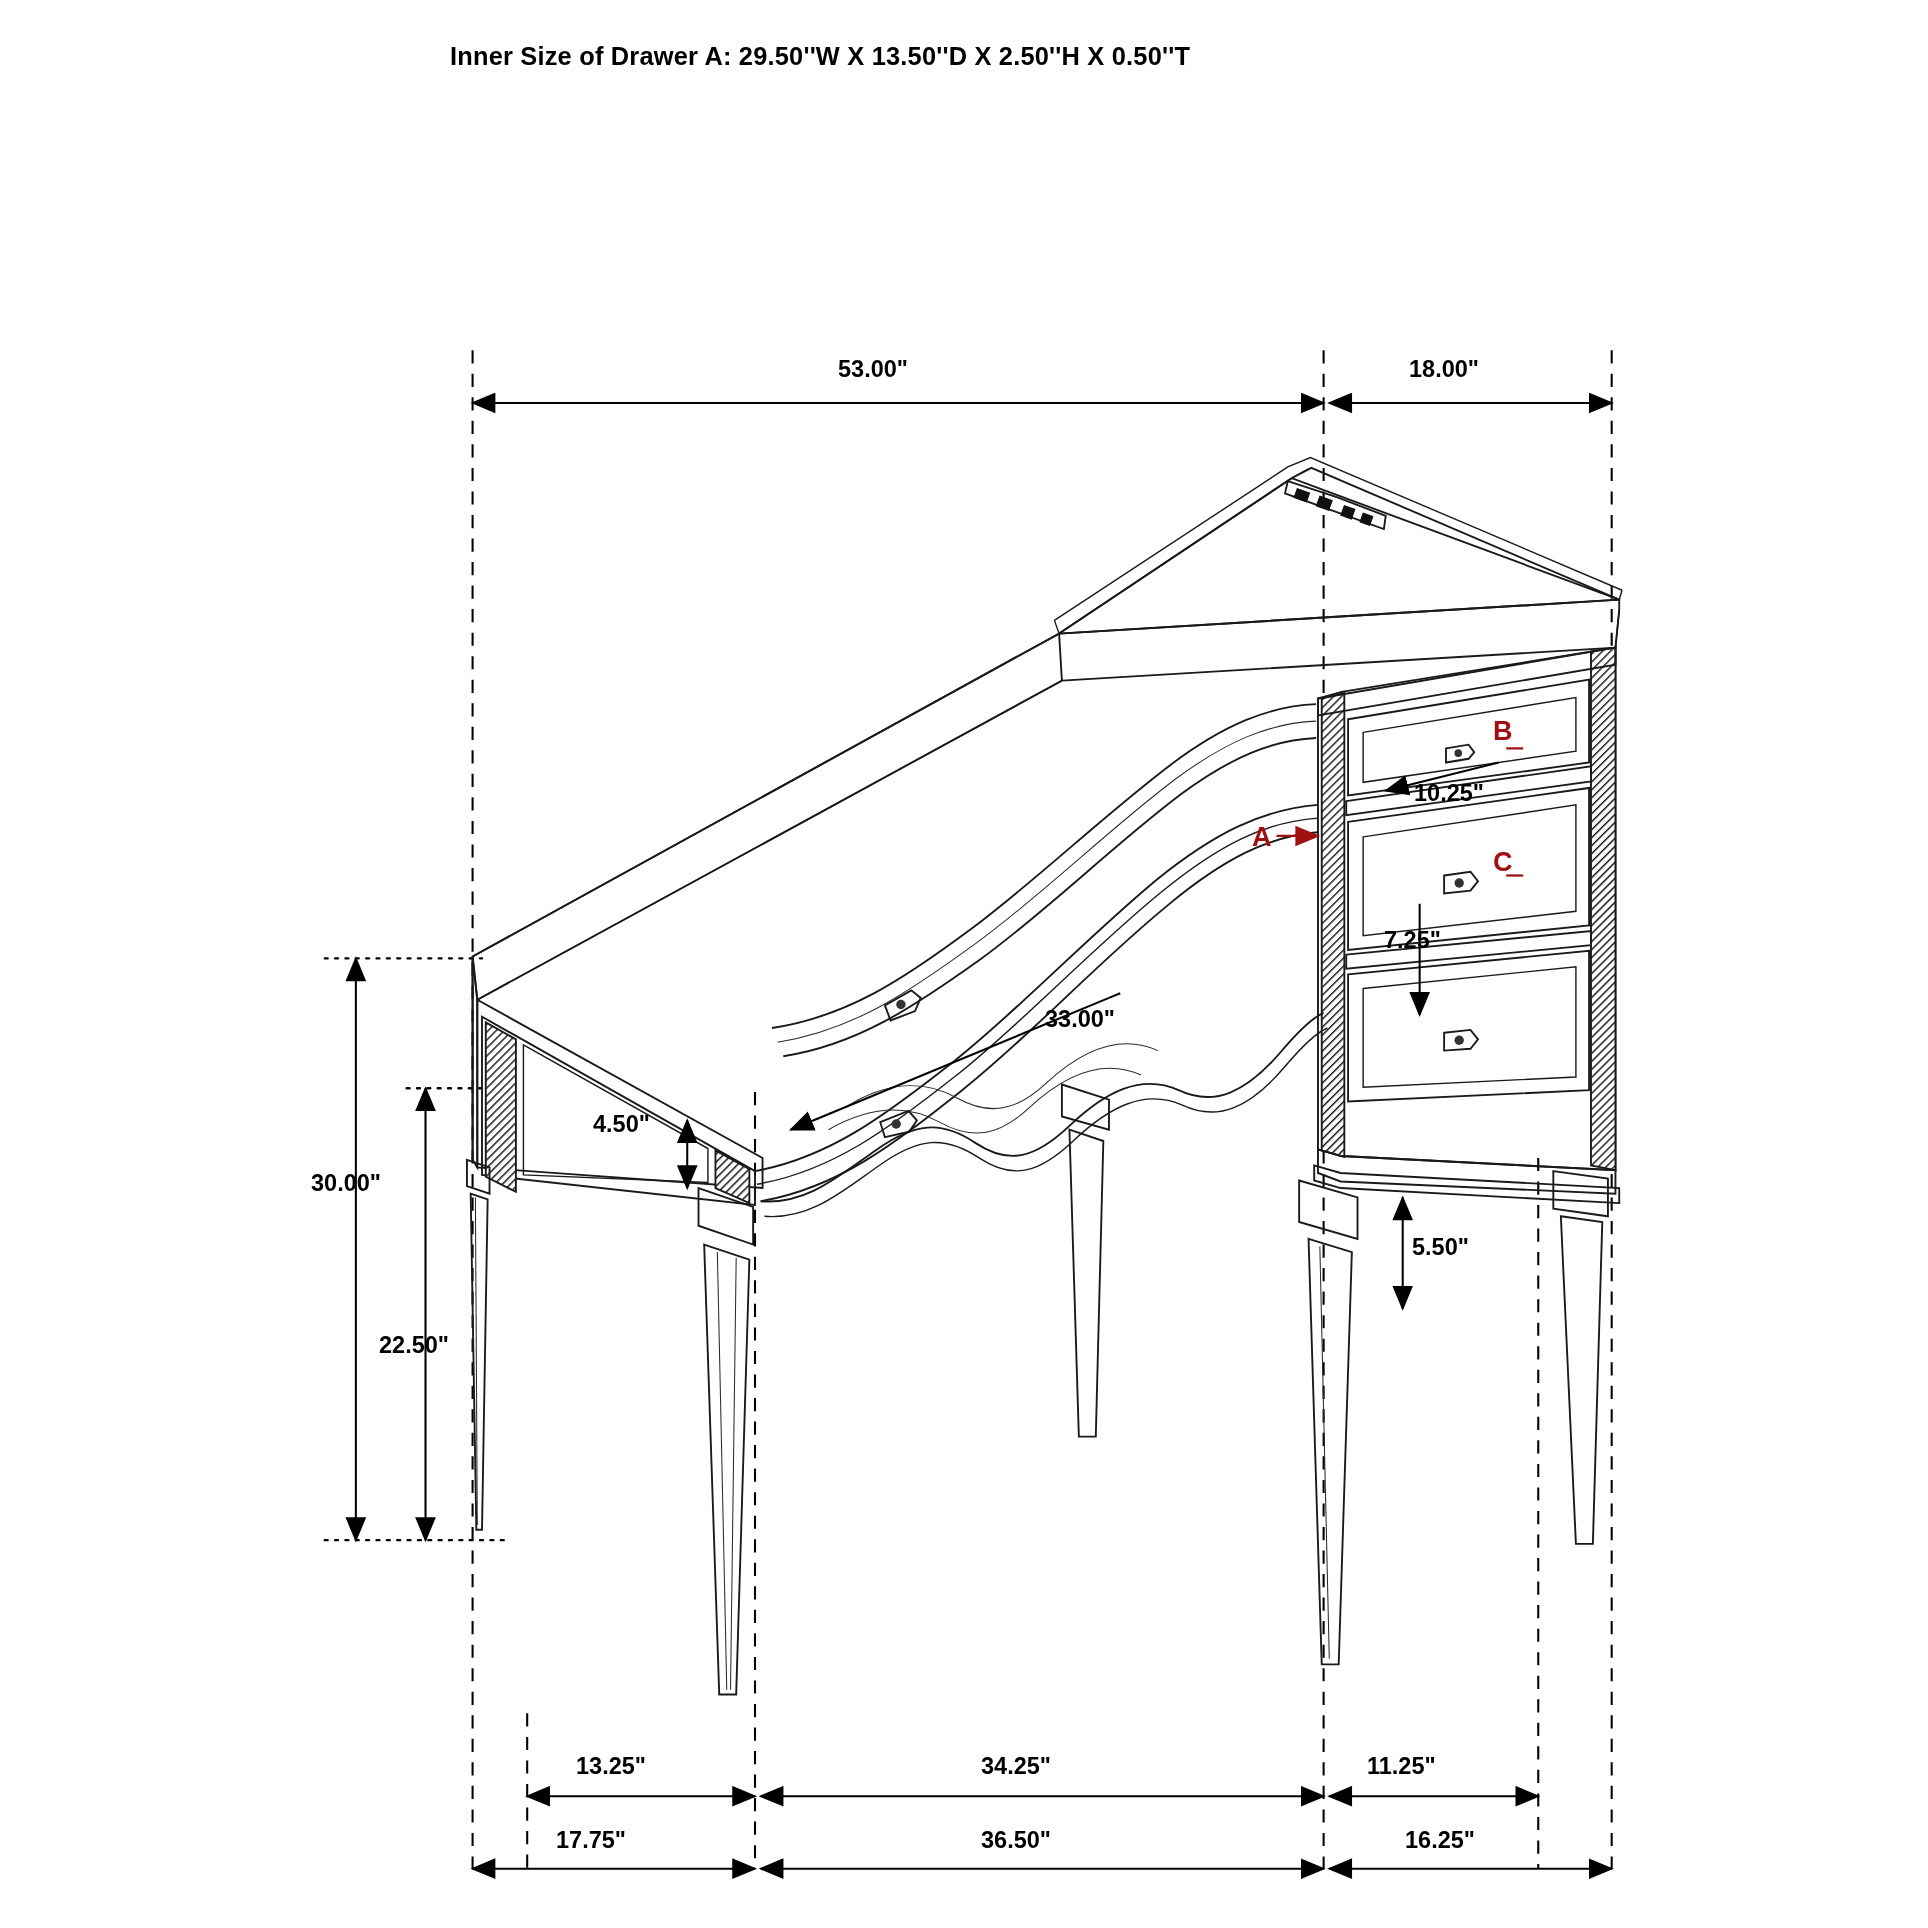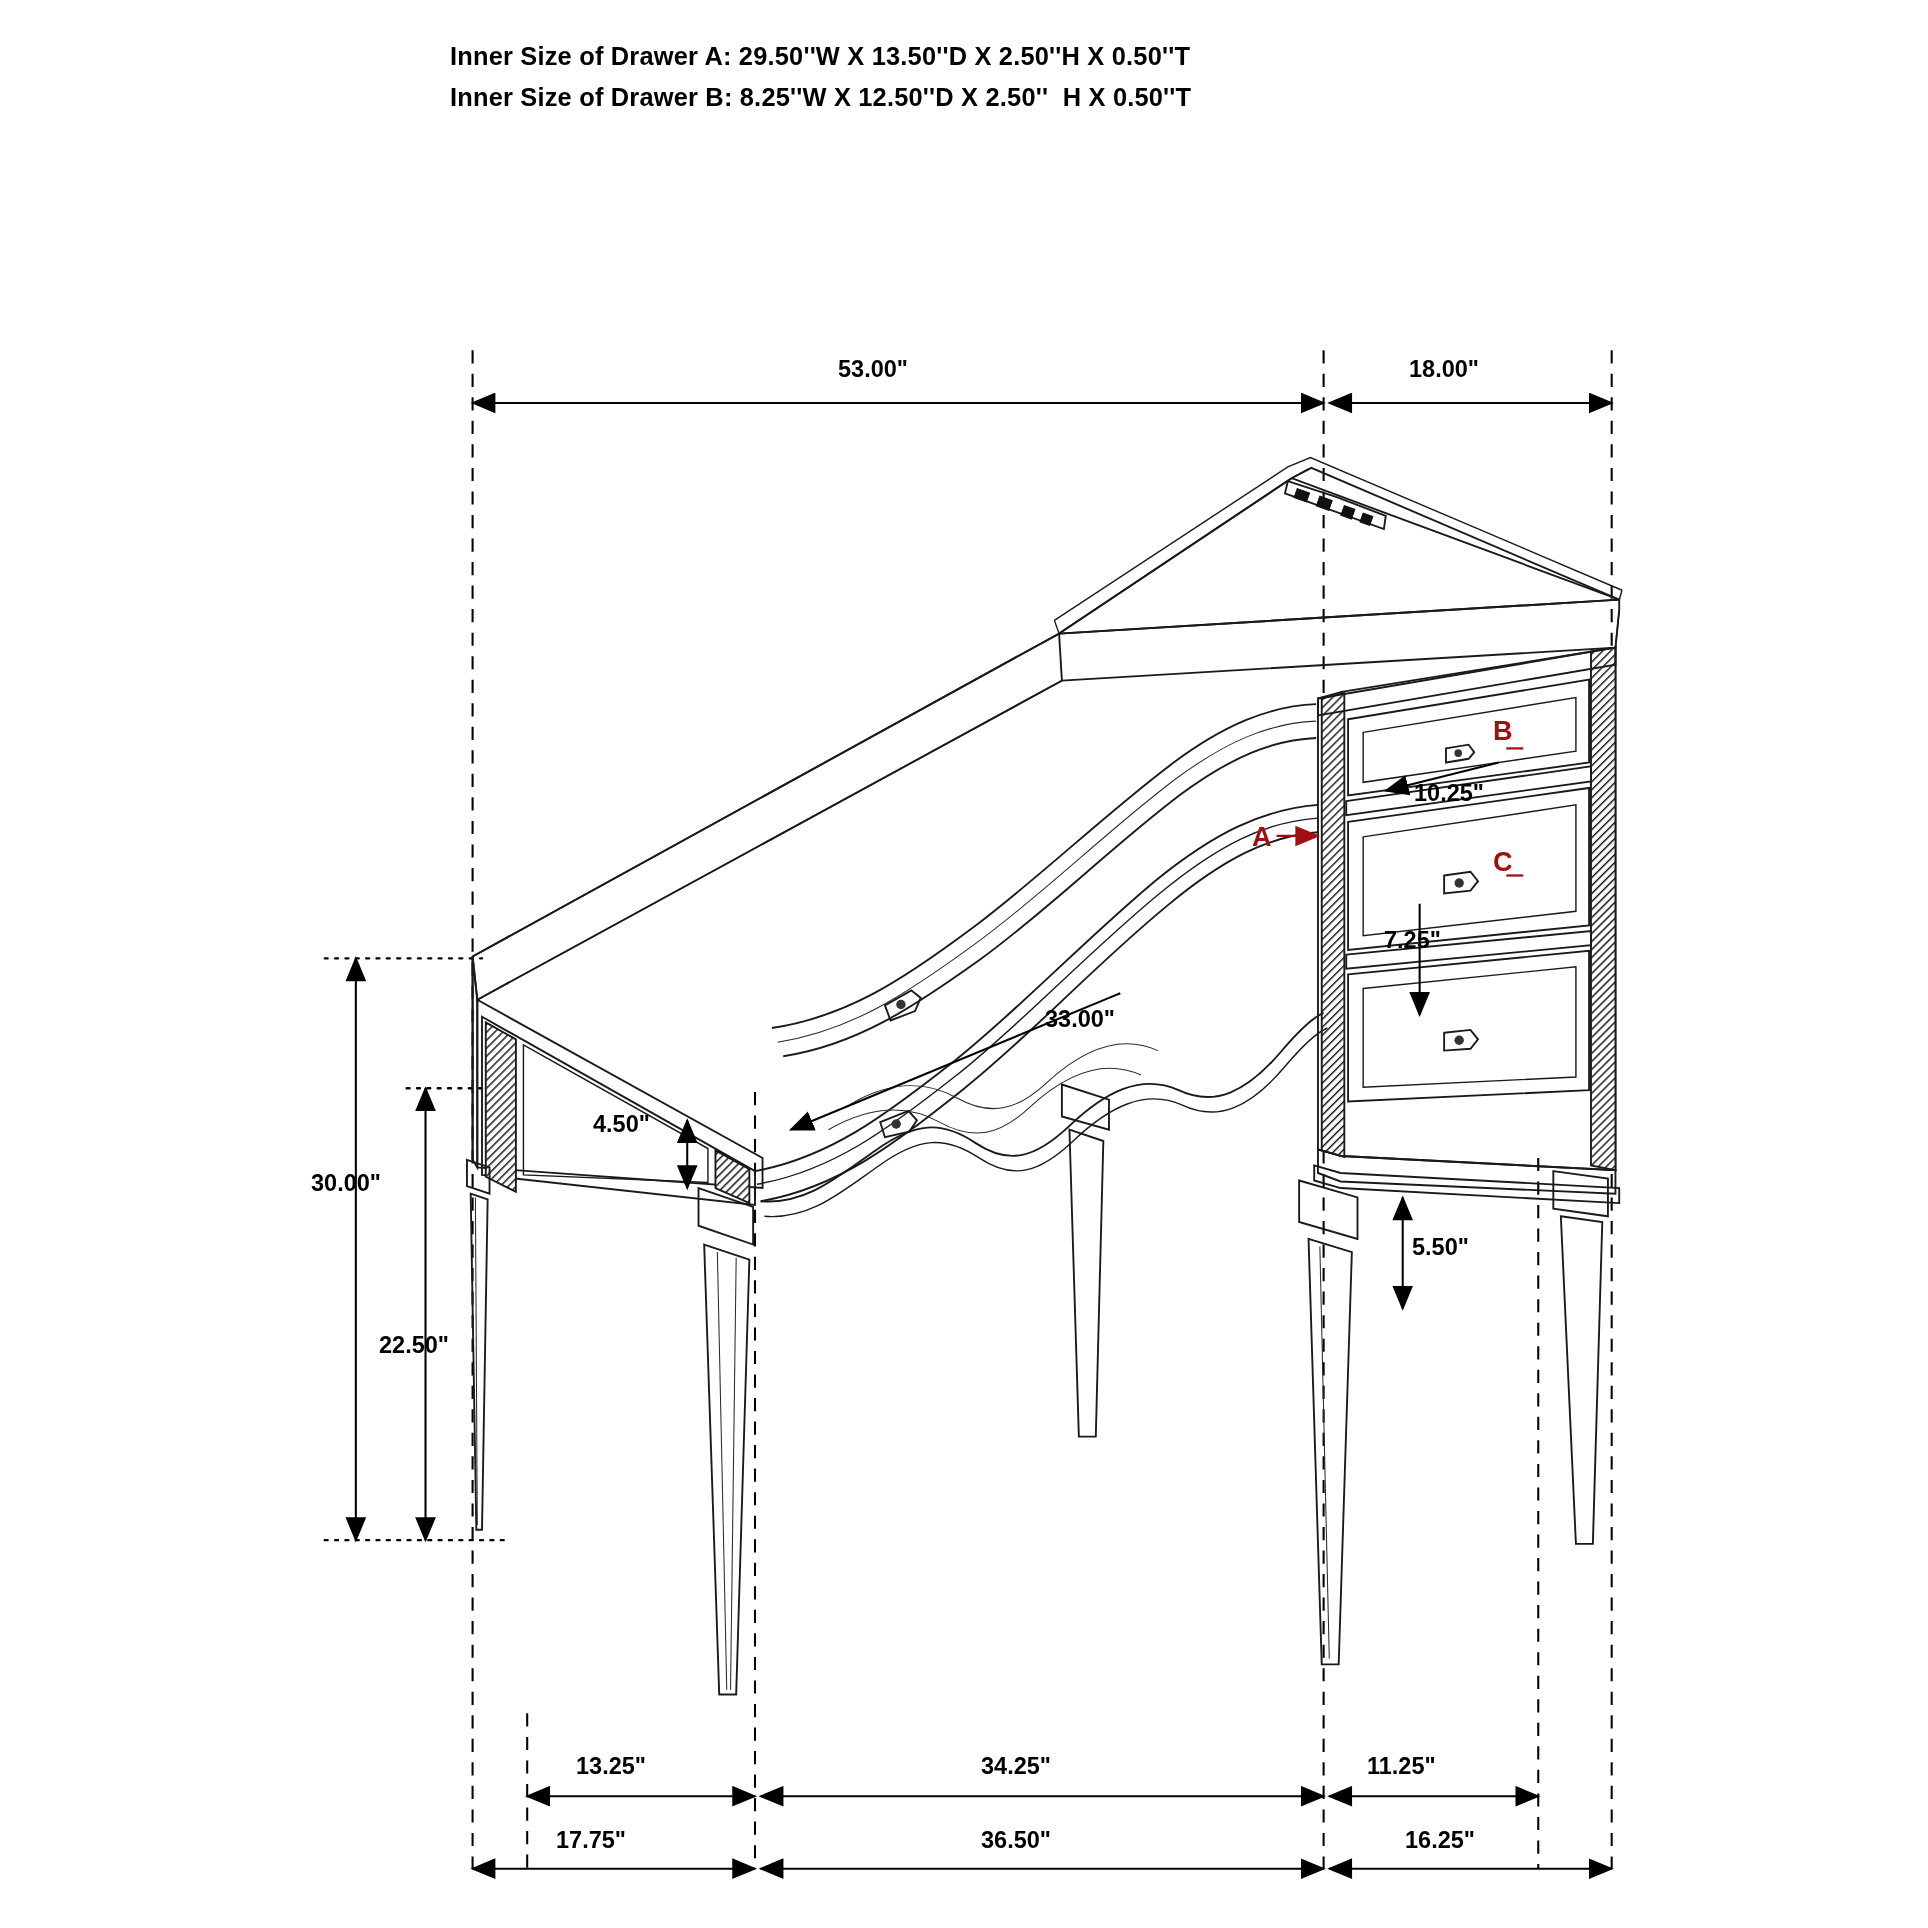--- a/index.html
+++ b/index.html
@@ -61,21 +61,20 @@
   .fill-dark { fill: #111; stroke: #111; stroke-width: 1; }
   .hatch-band { fill: url(#hatch); stroke: #1a1a1a; stroke-width: 2.0; }
 </style>
 </head>
 <body>
 
 <div id="page">
 
   <div class="spec-block">
     <div class="spec-line">Inner Size of Drawer A: 29.50''W X 13.50''D X 2.50''H X 0.50''T</div>
-    <div class="spec-line">Inner Size of Drawer B: 8.25''W X 12.50''D X 2.50''  H X 0.50''T</div>
   </div>
 
   <svg class="draw" viewBox="0 0 2048 2048">
     <defs>
       <pattern id="hatch" width="6" height="6" patternUnits="userSpaceOnUse" patternTransform="rotate(45)">
         <rect width="6" height="6" fill="#ffffff"></rect>
         <line x1="0" y1="0" x2="0" y2="6" stroke="#111" stroke-width="3"></line>
       </pattern>
       <marker id="ar" markerWidth="13" markerHeight="13" refX="11" refY="5" orient="auto">
         <path d="M0,0 L12,5 L0,10 z" fill="#000"></path>

